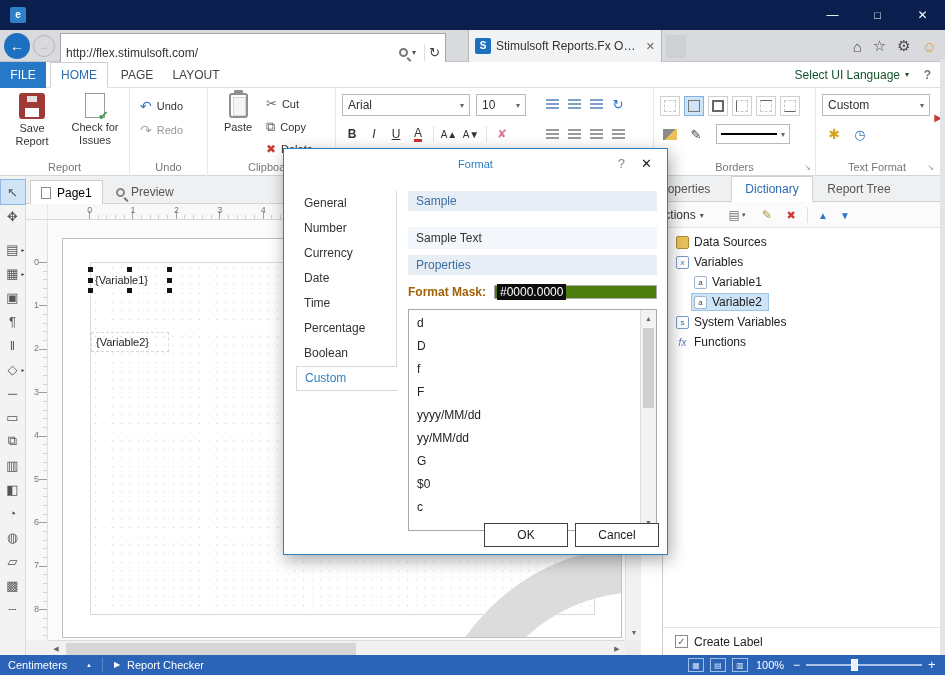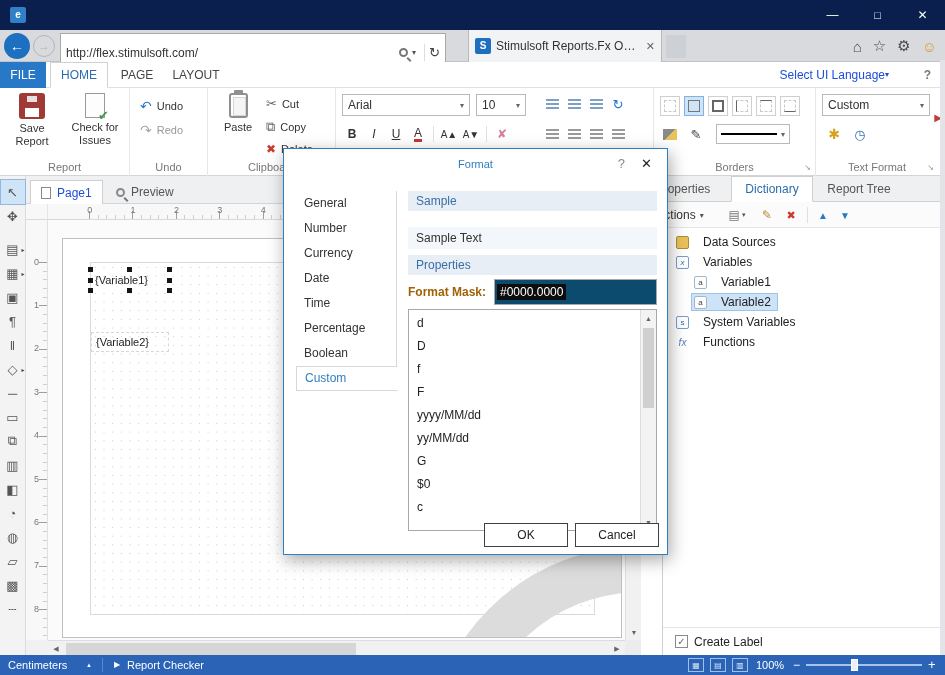--- a/index.html
+++ b/index.html
@@ -38,21 +38,21 @@
   .band-icons{position:absolute;right:8px;top:0;height:32px;display:flex;align-items:center;gap:11px;font-size:15px;color:#4a4a4a}
   .band-icons .smiley{color:#dd9933}
 
   
   .ribtabs{position:absolute;left:0;top:62px;width:945px;height:26px;background:#fff;border-bottom:1px solid #e0e0e0}
   .rtab-file{position:absolute;left:0;top:0;width:46px;height:26px;background:#2878c8;color:#fff;text-align:center;line-height:26px}
   .rtab-item{position:absolute;top:0;height:26px;text-align:center;line-height:26px;color:#444}
   .rtab-home{left:50px;width:58px;background:#fff;border:1px solid #d0d0d0;border-bottom:1px solid #fff;color:#2b6cb0;z-index:2;line-height:24px}
   .rtab-page{left:112px;width:50px}
   .rtab-layout{left:164px;width:64px}
-  .lang-sel{position:absolute;right:56px;top:0;line-height:26px;color:#1d4ed8;display:flex;align-items:center;}
+  .lang-sel{position:absolute;right:36px;top:0;line-height:26px;color:#14532d;display:flex;align-items:center;gap:5px}
   .lang-sel .caret{font-size:8px}
   .rib-help{position:absolute;right:14px;top:0;line-height:26px;color:#777;font-weight:bold}
 
   
   .ribbon{position:absolute;left:0;top:88px;width:945px;height:88px;background:#fff;border-bottom:1px solid #d4d4d4}
   .group{position:absolute;top:0;height:88px;border-right:1px solid #e7e7e7}
   .glabel{position:absolute;bottom:3px;left:0;right:0;text-align:center;font-size:11px;color:#777}
   .launch{position:absolute;right:4px;bottom:4px;font-size:8px;color:#999}
   .bigbtn{position:absolute;top:5px;display:flex;flex-direction:column;align-items:center;gap:3px;font-size:11px;color:#333;text-align:center;line-height:13px}
   .small-cmd{position:absolute;display:flex;align-items:center;gap:5px;font-size:11px;color:#333}
@@ -102,21 +102,21 @@
   .lstrip{position:absolute;left:0;top:176px;width:26px;height:479px;background:#f3f3f3;border-right:1px solid #dcdcdc}
   .lt-tools{display:flex;flex-direction:column;align-items:center;padding-top:4px}
   .lt-tool{position:relative;width:24px;height:24px;display:flex;align-items:center;justify-content:center;color:#555;font-size:13px;flex:none}
   .lt-tool.selected{background:#cfe4f7;outline:1px solid #8fb9e2}
   .lt-tool.gap-after{margin-bottom:9px}
   .lt-sub{position:absolute;right:0;top:9px;font-size:6px;color:#444}
 
   
   .ptabs{position:absolute;left:26px;top:176px;width:636px;height:28px;background:#eef0f1;border-bottom:1px solid #d5d5d5}
   .ptab{position:absolute;top:4px;height:24px;display:flex;align-items:center;gap:6px;padding:0 10px;font-size:12px;color:#555}
-  .ptab.active{background:#fff;border:1px solid #cfcfcf;border-bottom:none;color:#1d4ed8}
+  .ptab.active{background:#fff;border:1px solid #cfcfcf;border-bottom:none;color:#000000}
   .ico-page{width:10px;height:12px;border:1px solid #8a8a8a;background:#fff}
   .rcorner{position:absolute;left:26px;top:204px;width:22px;height:16px;background:#f8f8f8;border-bottom:1px solid #d9d9d9;border-right:1px solid #e5e5e5}
   .hruler{position:absolute;left:48px;top:204px;width:577px;height:16px;background:#f8f8f8;border-bottom:1px solid #d9d9d9;
     display:flex;padding-left:20px;overflow:hidden;
     background-image:repeating-linear-gradient(to right,#9f9f9f 0 1px,transparent 1px 43.4px),
                      repeating-linear-gradient(to right,#cfcfcf 0 1px,transparent 1px 8.68px);
     background-size:577px 8px,577px 4px;background-repeat:no-repeat;background-position:41px bottom,41px bottom}
   .hr-num{width:43.4px;flex:none;text-align:center;font-size:9px;color:#777;line-height:12px}
   .vruler{position:absolute;left:26px;top:220px;width:22px;height:420px;background:#f8f8f8;border-right:1px solid #e0e0e0;
     display:flex;flex-direction:column;padding-top:20px;overflow:hidden;
@@ -155,21 +155,21 @@
   .rt-new{left:60px;width:28px;gap:2px;color:#777}
   .rt-new .ncaret{font-size:7px;color:#555}
   .rt-edit{left:94px;width:20px;color:#b08a2e}
   .rt-del{left:118px;width:20px;color:#cc3b30;font-size:11px}
   .rt-sep{position:absolute;left:144px;top:5px;width:1px;height:16px;background:#e0e0e0}
   .rt-up{left:150px;width:20px;color:#2878c8;font-size:10px}
   .rt-down{left:172px;width:20px;color:#2878c8;font-size:10px}
   .tree{position:absolute;left:0;top:56px;right:0}
   .tree-row{height:20px;display:flex;align-items:center;padding-left:10px;font-size:12px;color:#222}
   .tree-row.indent{padding-left:28px}
-  .hl{display:flex;align-items:center;gap:14px;padding:1px 6px 1px 2px;border:1px solid transparent}
+  .hl{display:flex;align-items:center;gap:5px;padding:1px 6px 1px 2px;border:1px solid transparent}
   .tree-row.selected .hl{background:#cde3f7;border-color:#9cc3e8}
   .tree-ico{width:13px;height:13px;flex:none;display:flex;align-items:center;justify-content:center;font-size:8px;border-radius:2px}
   .ic-db{background:#e9c25c;border:1px solid #ad8c33}
   .ic-vars{border:1px solid #7b9cc9;color:#2b6cb0;font-style:italic}
   .ic-var{border:1px solid #9fb6cf;color:#444;background:#fdfdfd}
   .ic-sys{border:1px solid #7b9cc9;color:#2b6cb0}
   .ic-fx{color:#5a7fc0;font-style:italic;font-size:10px}
   .rbottom{position:absolute;left:0;right:0;bottom:0;height:28px;border-top:1px solid #e5e5e5;display:flex;align-items:center;padding-left:12px;gap:6px}
   .cb{width:13px;height:13px;border:1px solid #8a8a8a;background:#fff;display:flex;align-items:center;justify-content:center;font-size:10px;color:#666}
   .edgestrip{position:absolute;left:940px;top:60px;width:5px;height:595px;background:#e2e4e7}
@@ -199,21 +199,21 @@
   .cats{position:absolute;left:12px;top:42px;width:101px;border-right:1px solid #d8d8d8}
   .cat{height:25px;line-height:25px;padding-left:8px;color:#333}
   .cat.selected{position:relative;width:102px;background:#fff;border:1px solid #d8d8d8;border-right:1px solid #fff;
     line-height:23px;color:#2f80c3}
   .dlg-right{position:absolute;left:124px;top:42px;width:249px}
   .sect-h{height:20px;line-height:20px;background:#e8eef5;color:#3a6ea5;padding-left:8px}
   .sample-row{height:22px;line-height:22px;background:#f3f6fa;color:#333;padding-left:8px;margin-top:16px}
   .sp{height:6px}
   .mask-row{display:flex;align-items:center;margin-top:6px;height:22px}
   .mask-label{width:86px;font-weight:bold;color:#a16207}
-  .mask-input{flex:1;height:26px;border:1px solid #a8a8a8;display:flex;align-items:center;padding:0 2px;background:#0c4a6e}
+  .mask-input{flex:1;height:14px;border:1px solid #a8a8a8;display:flex;align-items:center;padding:0 2px;background:#4d7c0f}
   .mask-sel{background:#0d0d0d;color:#fff;padding:1px 3px}
   .fmt-list{position:relative;margin-top:6px;height:222px;border:1px solid #a8a8a8;background:#fff;overflow:hidden}
   .fmt-items{position:absolute;left:0;top:2px;right:16px}
   .fmt-item{height:23px;line-height:23px;padding-left:8px;color:#222}
   .fmt-scroll{position:absolute;right:0;top:0;width:16px;height:100%;background:#f3f3f3;border-left:1px solid #ddd}
   .fs-up{position:absolute;left:0;top:0;width:15px;height:16px;font-size:7px;color:#666;display:flex;align-items:center;justify-content:center}
   .fs-down{position:absolute;left:0;bottom:0;width:15px;height:16px;font-size:7px;color:#666;display:flex;align-items:center;justify-content:center}
   .fs-thumb{position:absolute;left:2px;top:18px;width:11px;height:80px;background:#cfcfcf}
   .dlg-btn{position:absolute;top:374px;width:84px;height:24px;line-height:22px;text-align:center;border:1px solid #3f3f3f;background:#fff;color:#222}
   .btn-ok{right:99px}

